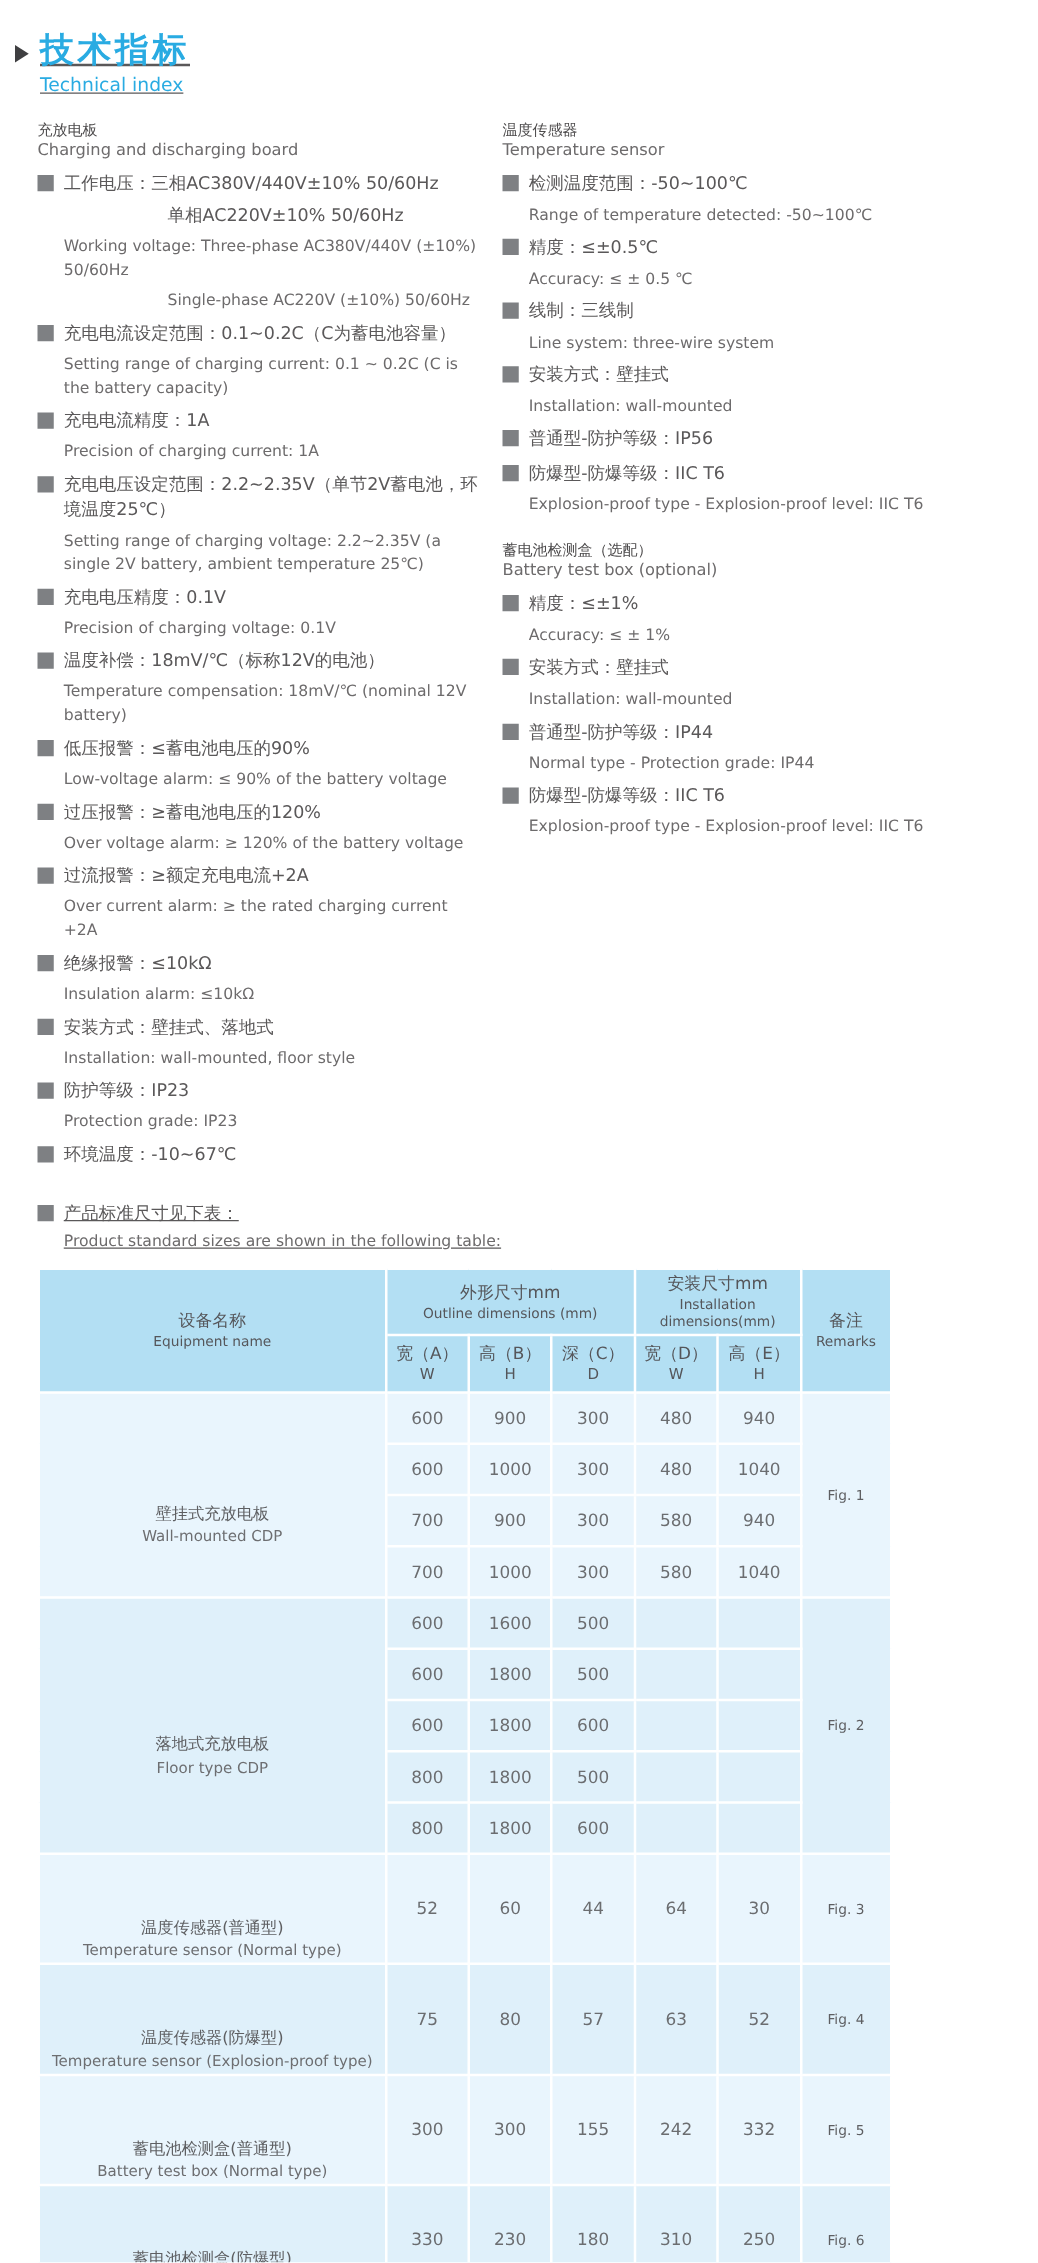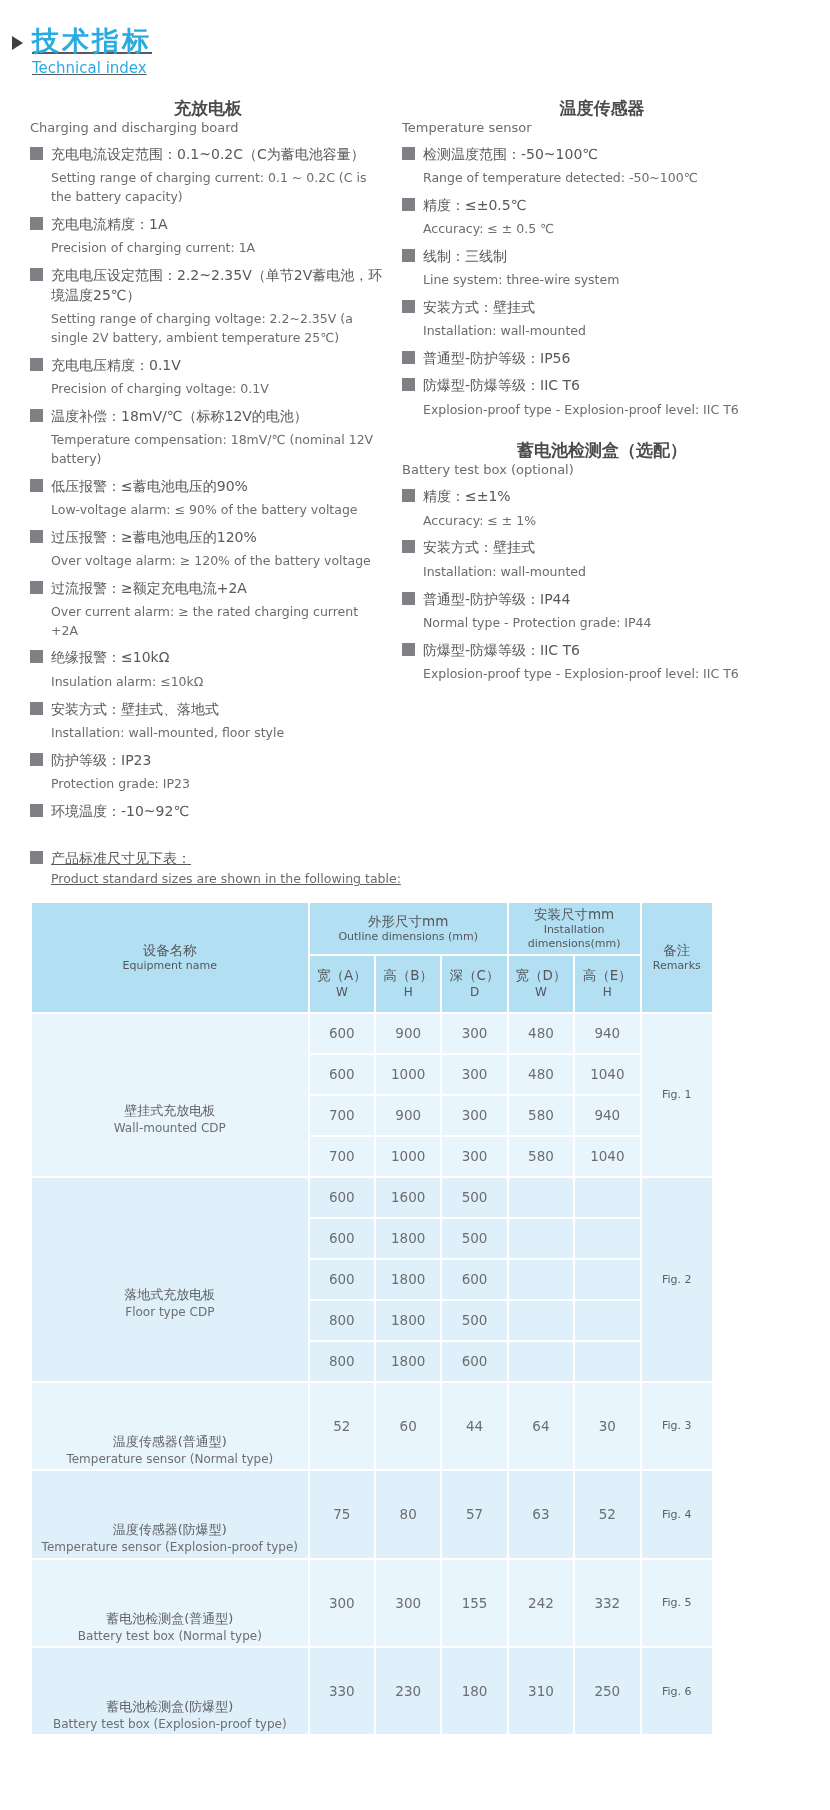--- a/index.html
+++ b/index.html
@@ -22,21 +22,21 @@
   .marker{width:0;height:0;border-left:11px solid #3f3f41;border-top:7px solid transparent;
     border-bottom:7px solid transparent;margin:10px 9px 0 0;flex:0 0 auto;}
   .title-cn{color:var(--accent);font-size:27px;font-weight:600;letter-spacing:3px;line-height:1.1;margin:0;}
   .title-en{color:var(--accent);font-size:15px;margin-top:3px;}
   
   .columns{display:flex;margin-top:20px;}
   .col{box-sizing:border-box;}
   #col-left{width:356px;flex:0 0 auto;}
   #col-right{flex:1;padding-left:16px;}
   .section{margin-bottom:20px;}
-  .section-title-cn{font-size:17px;font-weight:bold;color:#4c4a4b;line-height:1.3;text-align:center;}
+  .section-title-cn{font-size:12px;font-weight:normal;color:#4c4a4b;line-height:1.3;}
   .section-title-en{font-size:13px;color:var(--text-light);margin:1px 0 9px 0;}
   .spec-item{margin-bottom:2px;}
   .line-cn{position:relative;padding-left:21px;font-size:14px;color:var(--text);
     line-height:1.45;margin:7px 0 5px 0;}
   .line-cn .bullet{position:absolute;left:0;top:3px;width:13px;height:13px;background:#7e8083;display:inline-block;}
   .line-cn.cont{padding-left:104px;margin-top:2px;}
   .line-en{padding-left:21px;font-size:12.5px;color:var(--text-light);line-height:1.5;margin:4px 0 6px 0;}
   .line-en.cont{padding-left:104px;}
   
   .table-note{margin-top:6px;text-decoration:underline;}
@@ -47,21 +47,21 @@
   table.size-table th,table.size-table td{
     border:2px solid #ffffff;text-align:center;vertical-align:middle;
     padding:2px 3px;box-sizing:border-box;
   }
   table.size-table thead th{background:var(--th-bg);font-weight:normal;color:#55565a;}
   .th-cn{font-size:13.5px;line-height:1.35;}
   .th-en{font-size:11px;line-height:1.3;}
   .sub-cn{font-size:13.5px;line-height:1.3;}
   .sub-en{font-size:12px;line-height:1.25;}
   thead tr.group-row th{height:44px;}
-  thead tr.sub-row th{height:58px;}
+  thead tr.sub-row th{height:46px;}
   tbody td{background:var(--row-bg);color:#6b6d70;height:41px;}
   tbody td.alt{background:var(--row-alt-bg);}
   td.num-cell{font-size:13.5px;}
   td.name-cell .name-cn{font-size:13px;line-height:1.4;color:#5e5f62;margin-top:48px;}
   td.name-cell .name-en{font-size:12px;line-height:1.35;color:#6d6e71;}
   td.remark-cell{font-size:11px;color:#5e5f62;}
 </style>
 </head>
 <body>
 
@@ -74,20 +74,26 @@
       <div class="title-en">Technical index</div>
     </div>
   </div>
 
   <div class="columns">
     <div class="col" id="col-left">
         <div class="section">
           <div class="section-title-cn">充放电板</div>
           <div class="section-title-en">Charging and discharging board</div>
           <div class="spec-item">
+            <div class="line-cn"><span class="bullet"></span><span>工作电压：三相AC380V/440V±10%  50/60Hz</span></div>
+            <div class="line-cn cont"><span>单相AC220V±10%  50/60Hz</span></div>
+            <div class="line-en">Working voltage: Three-phase AC380V/440V (±10%) 50/60Hz</div>
+            <div class="line-en cont">Single-phase AC220V (±10%) 50/60Hz</div>
+          </div>
+          <div class="spec-item">
             <div class="line-cn"><span class="bullet"></span><span>充电电流设定范围：0.1~0.2C（C为蓄电池容量）</span></div>
             <div class="line-en">Setting range of charging current: 0.1 ~ 0.2C (C is the battery capacity)</div>
           </div>
           <div class="spec-item">
             <div class="line-cn"><span class="bullet"></span><span>充电电流精度：1A</span></div>
             <div class="line-en">Precision of charging current: 1A</div>
           </div>
           <div class="spec-item">
             <div class="line-cn"><span class="bullet"></span><span>充电电压设定范围：2.2~2.35V（单节2V蓄电池，环境温度25℃）</span></div>
             <div class="line-en">Setting range of charging voltage: 2.2~2.35V (a single 2V battery, ambient temperature 25℃)</div>
@@ -118,21 +124,21 @@
           </div>
           <div class="spec-item">
             <div class="line-cn"><span class="bullet"></span><span>安装方式：壁挂式、落地式</span></div>
             <div class="line-en">Installation: wall-mounted, floor style</div>
           </div>
           <div class="spec-item">
             <div class="line-cn"><span class="bullet"></span><span>防护等级：IP23</span></div>
             <div class="line-en">Protection grade: IP23</div>
           </div>
           <div class="spec-item">
-            <div class="line-cn"><span class="bullet"></span><span>环境温度：-10~92℃</span></div>
+            <div class="line-cn"><span class="bullet"></span><span>环境温度：-10~67℃</span></div>
           </div>
         </div>
       </div>
     <div class="col" id="col-right">
         <div class="section">
           <div class="section-title-cn">温度传感器</div>
           <div class="section-title-en">Temperature sensor</div>
           <div class="spec-item">
             <div class="line-cn"><span class="bullet"></span><span>检测温度范围：-50~100℃</span></div>
             <div class="line-en">Range of temperature detected: -50~100℃</div>

